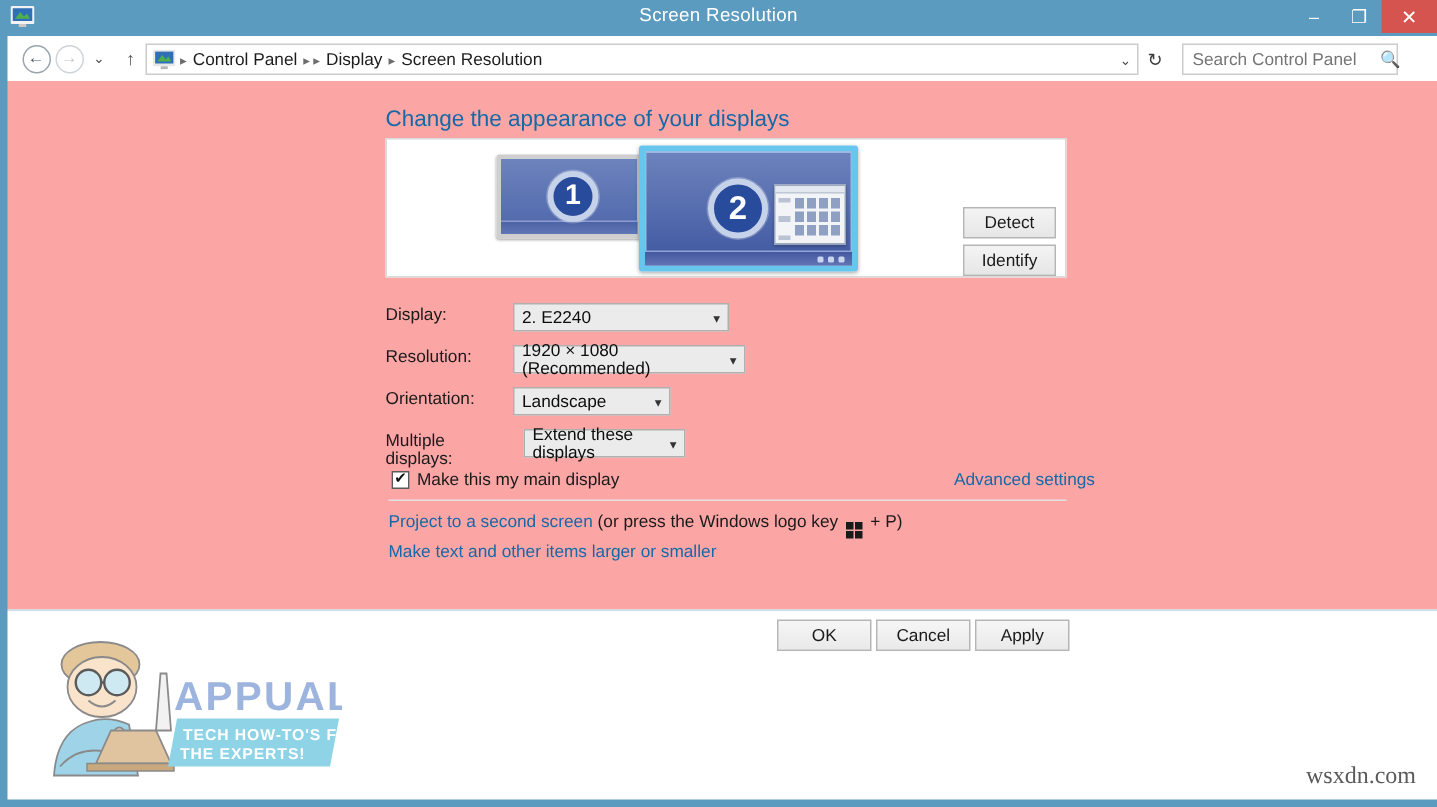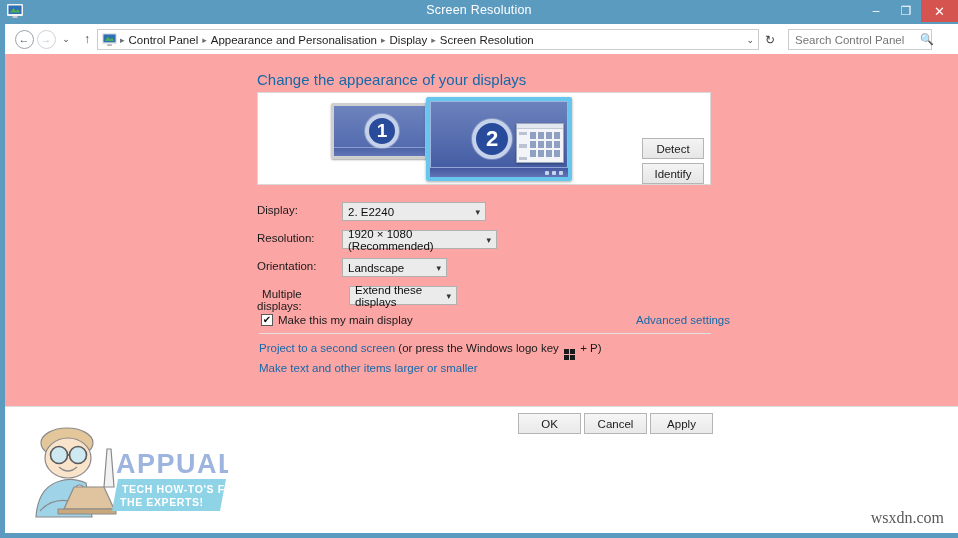--- a/index.html
+++ b/index.html
@@ -230,21 +230,21 @@
     font-size: 11.5px; color: #1a1a1a;
     display: flex; align-items: center; justify-content: center;
   }
   #btn-detect   { left: 384px; top: 45px; }
   #btn-identify { left: 384px; top: 70px; }
 
   
   .frow { position: absolute; left: 252px; height: 20px; }
   .flabel {
     position: absolute; left: 0; top: 2px;
-    font-size: 11.5px; color: #1a1a1a; text-align: right;
+    font-size: 11.5px; color: #1a1a1a;
   }
   .fselect {
     position: absolute; left: 85px; top: 0;
     height: 19px;
     background: #ebebeb;
     border: 1px solid #b0b0b0;
     display: flex; align-items: center;
     font-size: 11.5px; color: #0d0d0d;
   }
   .fselect span { margin-left: 5px; }
@@ -367,21 +367,20 @@
     <div id="crumbfield">
       <svg id="crumb-icon" viewBox="0 0 16 15">
         <rect x="0" y="0" width="16" height="12" rx="1" fill="#e8e8e8"></rect>
         <rect x="1.5" y="1.5" width="13" height="8.5" fill="#2f6fb5"></rect>
         <polygon points="3,8.5 6.5,4 9,7 11,5 13,8.5" fill="#4fae4f"></polygon>
         <rect x="5.5" y="12" width="5" height="2" fill="#b5b5b5"></rect>
       </svg>
       <span class="crumb-sep">▸</span>
       <span class="crumb">Control Panel</span>
       <span class="crumb-sep">▸</span>
-      <span class="crumb">Appearance and Personalisation</span>
       <span class="crumb-sep">▸</span>
       <span class="crumb">Display</span>
       <span class="crumb-sep">▸</span>
       <span class="crumb">Screen Resolution</span>
       <span id="crumb-drop">⌄</span>
     </div>
 
     <div id="nav-refresh">
       <span>↻</span>
     </div>

